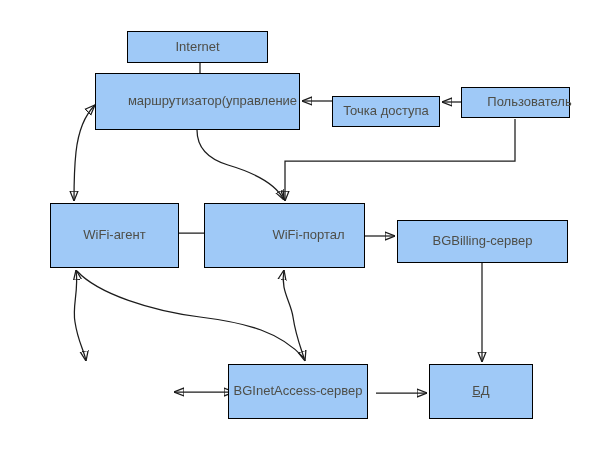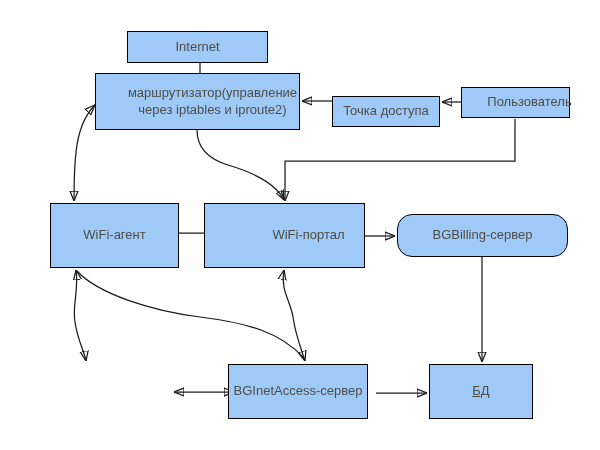--- a/index.html
+++ b/index.html
@@ -61,40 +61,39 @@
     <path d="M174,392 L234,392" marker-start="url(#arr)" marker-end="url(#arr)"></path>
     <path d="M376,393 L427,393" marker-end="url(#arr)"></path>
   </svg>
 
   <div class="node" style="left:127px;top:11px;width:141px;height:32px;margin-top:20px;">
     <span>Internet</span>
   </div>
 
   <div class="node" style="left:95px;top:73px;width:205px;height:57px;padding-left:30px;">
     <span>маршрутизатор(управление</span>
-    <span>через iptables и iproute2)</span>
   </div>
 
   <div class="node" style="left:332px;top:86px;width:108px;height:31px;margin-top:10px;">
     <span>Точка доступа</span>
   </div>
 
   <div class="node" style="left:461px;top:87px;width:109px;height:31px;padding-left:28px;">
     <span>Пользователь</span>
   </div>
 
   <div class="node" style="left:11px;top:203px;width:129px;height:65px;margin-left:39px;">
     <span>WiFi-агент</span>
   </div>
 
   <div class="node" style="left:204px;top:203px;width:161px;height:65px;padding-left:48px;">
     <span>WiFi-портал</span>
   </div>
 
-  <div class="node" style="left:397px;top:214px;width:171px;height:43px;border-radius:15px;">
+  <div class="node" style="left:397px;top:220px;width:171px;height:43px;">
     <span>BGBilling-сервер</span>
   </div>
 
 
   <div class="node" style="left:228px;top:364px;width:140px;height:55px;">
     <span>BGInetAccess-сервер</span>
   </div>
 
   <div class="node" style="left:429px;top:364px;width:104px;height:55px;text-decoration:underline;">
     <span>БД</span>

